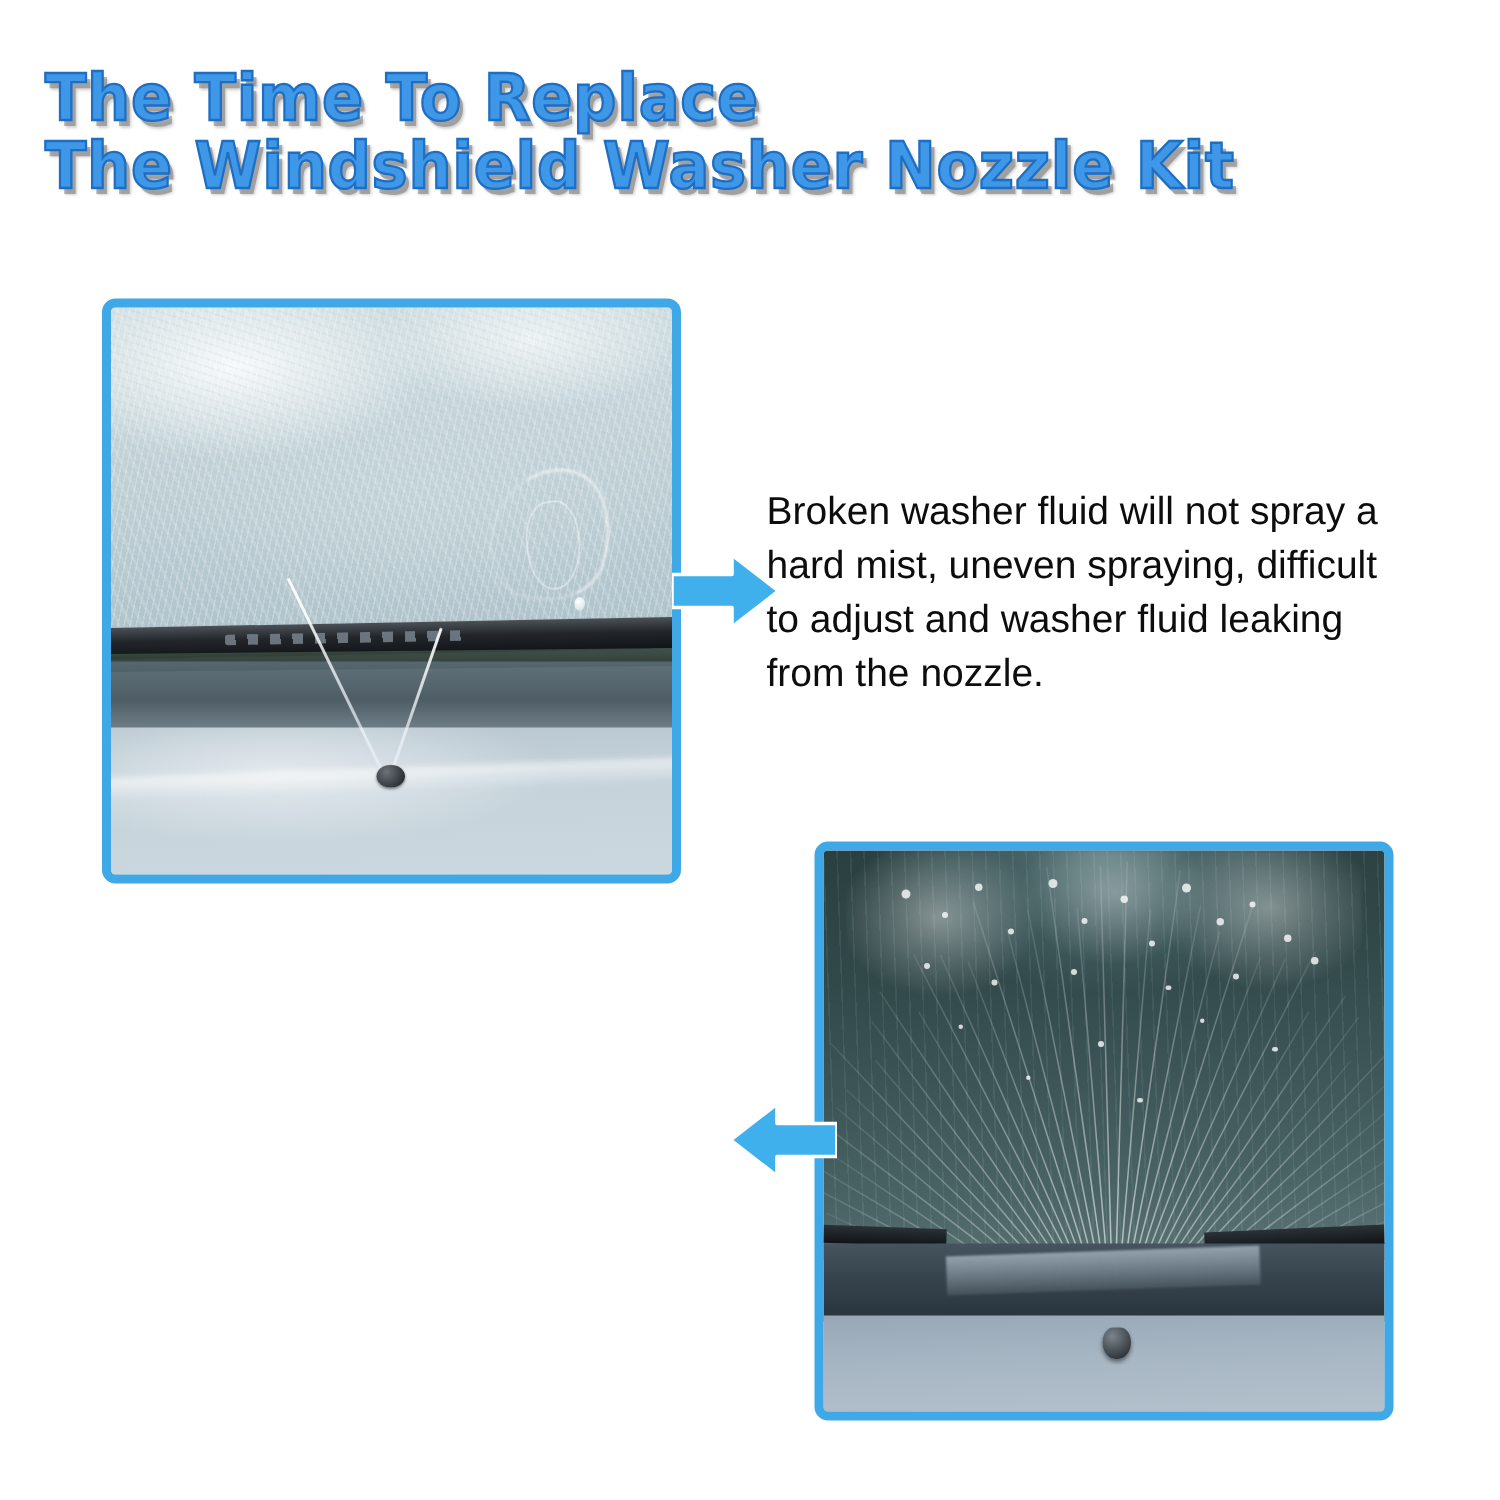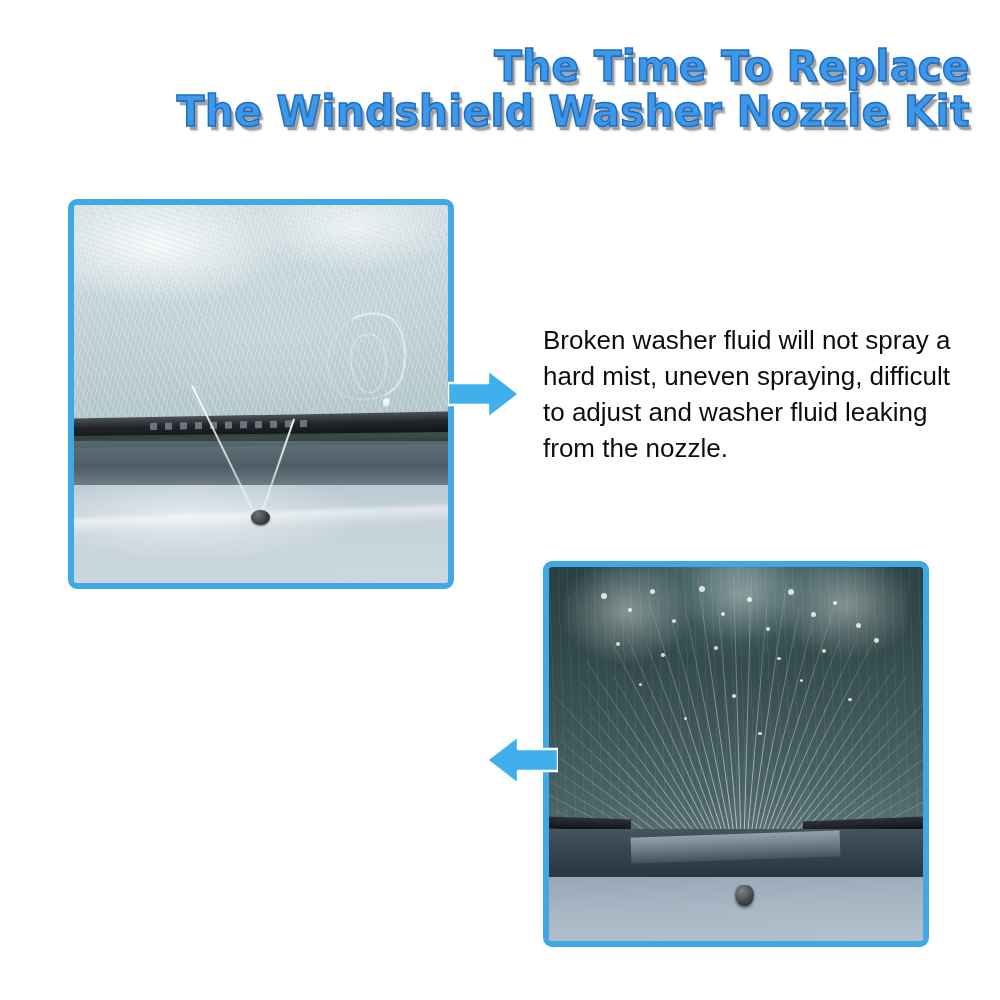--- a/index.html
+++ b/index.html
@@ -18,21 +18,21 @@
     background: #ffffff;
     overflow: hidden;
   }
 
   
   .title-block {
     position: absolute;
     left: 0;
     top: 44px;
     width: 1000px;
-    text-align: right;
+    text-align: left;
     user-select: none;
   }
   .title-line {
     display: block;
     font-family: "DejaVu Sans", sans-serif;
     font-weight: bold;
     color: #3f97e8;
     letter-spacing: 0.5px;
     line-height: 1.04;
     -webkit-text-stroke: 1.6px #1e6fc4;
@@ -289,21 +289,21 @@
   
   .caption {
     position: absolute;
     font-family: "Liberation Sans", sans-serif;
     font-size: 26px;
     line-height: 36px;
     color: #0d0d0d;
     white-space: pre-line;
   }
   #caption-broken {
-    left: 543px;
+    left: 511px;
     top: 322px;
     width: 430px;
     text-align: left;
   }
   #caption-new {
     left: 60px;
     top: 684px;
     width: 418px;
     text-align: right;
   }

